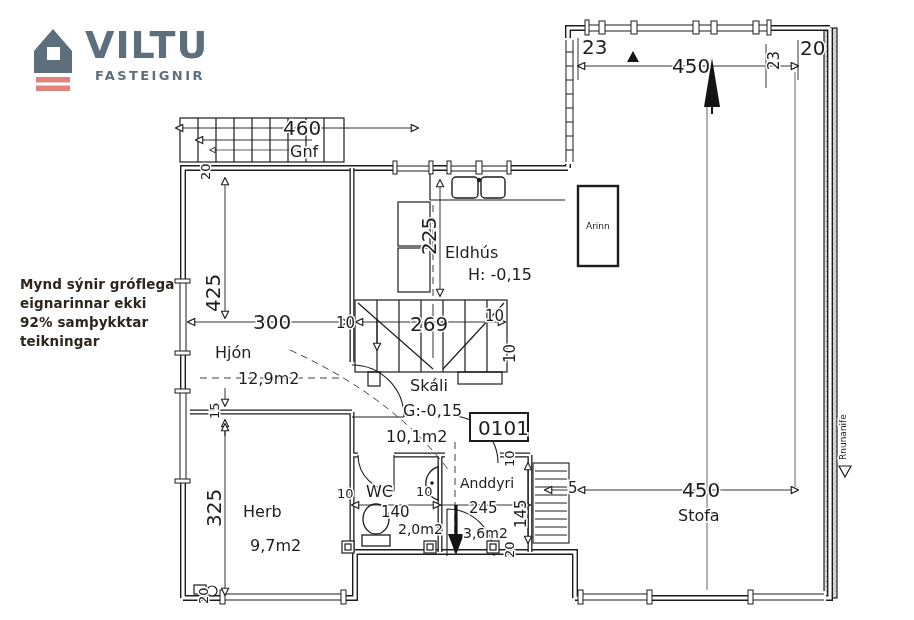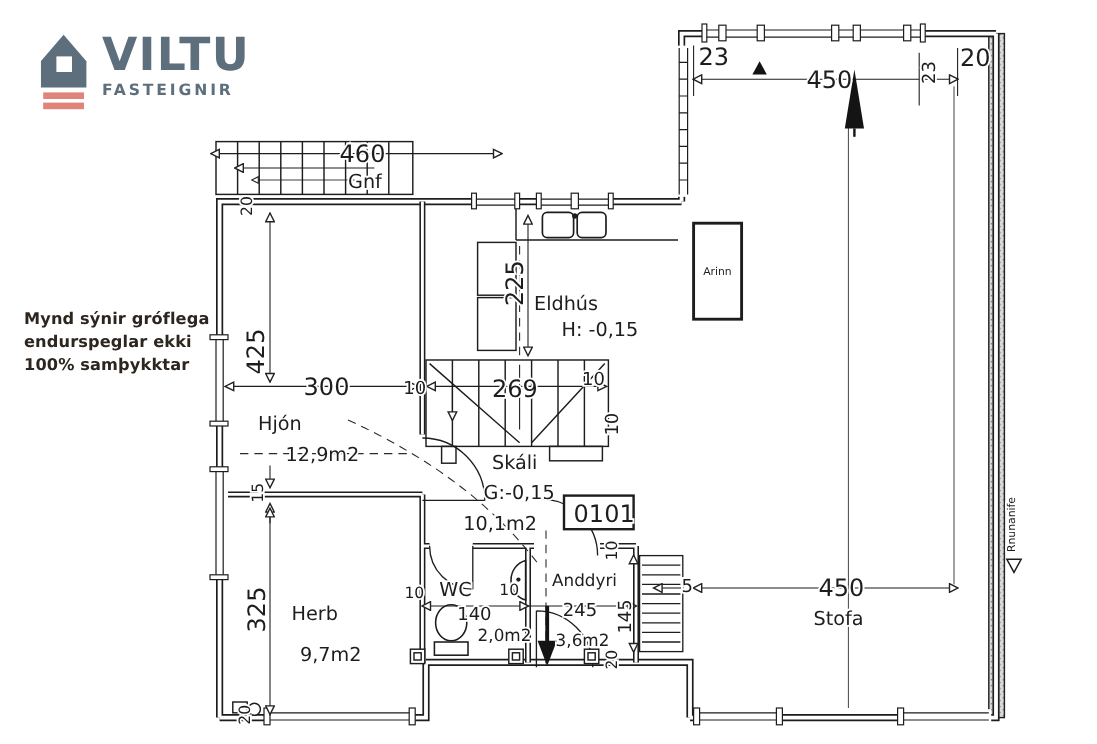--- a/index.html
+++ b/index.html
@@ -1,21 +1,21 @@
 <!DOCTYPE html>
 <html><head>
 <meta charset="utf-8">
 <style>
   html,body{margin:0;padding:0;background:#fff}
   .canvas{position:relative;width:914px;height:620px;background:#ffffff;overflow:hidden;
           font-family:"DejaVu Sans","Liberation Sans",sans-serif;}
   .logo{position:absolute;left:34px;top:27px;display:flex;gap:9px;align-items:flex-start}
   .logo-text .brand{font-size:38px;font-weight:bold;color:#5d6e7d;letter-spacing:1px;line-height:0.95}
-  .logo-text .tagline{font-size:13px;font-weight:bold;color:#5d6e7d;letter-spacing:2.4px;margin-top:5px;margin-left:0}
-  .disclaimer{position:absolute;left:20px;top:257px;width:165px;font-size:13.5px;font-weight:bold;
+  .logo-text .tagline{font-size:13px;font-weight:bold;color:#5d6e7d;letter-spacing:2.4px;margin-top:5px;margin-left:10px}
+  .disclaimer{position:absolute;left:20px;top:275px;width:165px;font-size:13.5px;font-weight:bold;
               color:#2c261f;line-height:19px;letter-spacing:.1px}
   svg.plan{position:absolute;left:0;top:0}
   svg.plan text{fill:#1d1d1d;paint-order:stroke;stroke:#ffffff;stroke-width:3px;}
   .dim{font-size:20px}
   .dimM{font-size:15px}
   .dimS{font-size:13px}
   .room{font-size:16px}
   .roomS{font-size:14px}
   .tiny{font-size:9px;stroke-width:1px}
 </style>
@@ -32,22 +32,23 @@
       <rect x="2" y="58.5" width="34" height="5.5" fill="#e0837a"></rect>
     </svg>
     <div class="logo-text">
       <div class="brand">VILTU</div>
       <div class="tagline">FASTEIGNIR</div>
     </div>
   </div>
 
   <div class="disclaimer">
     <div>Mynd sýnir gróflega</div>
-    <div>endurspeglar ekki</div>
-    <div>100% samþykktar</div>
+    <div>eignarinnar ekki</div>
+    <div>92% samþykktar</div>
+    <div>teikningar</div>
   </div>
 
   <svg class="plan" width="914" height="620" viewBox="0 0 914 620">
     <defs>
       <marker id="tri" viewBox="0 0 10 10" refX="8.5" refY="5" markerWidth="10" markerHeight="10" orient="auto-start-reverse">
         <path d="M1 1 L9 5 L1 9 Z" fill="#ffffff" stroke="#222" stroke-width="1.3"></path>
       </marker>
       <pattern id="speck" width="5" height="5" patternUnits="userSpaceOnUse">
         <rect width="5" height="5" fill="#d9d9d9"></rect>
         <circle cx="1.2" cy="1.4" r="0.7" fill="#8d8d8d"></circle>

